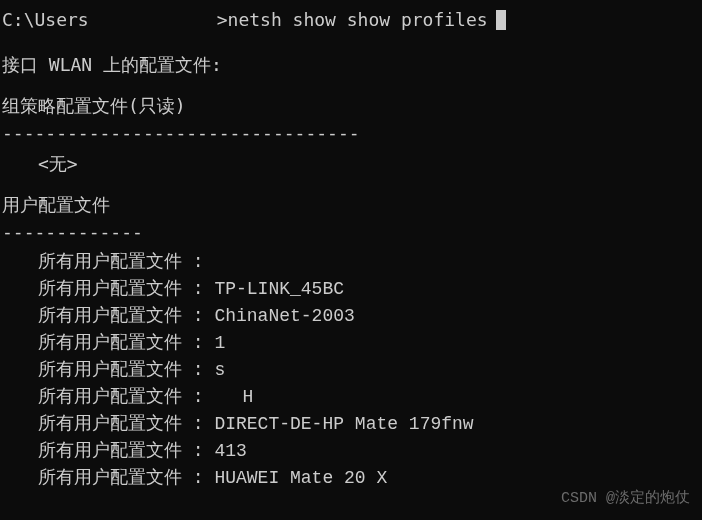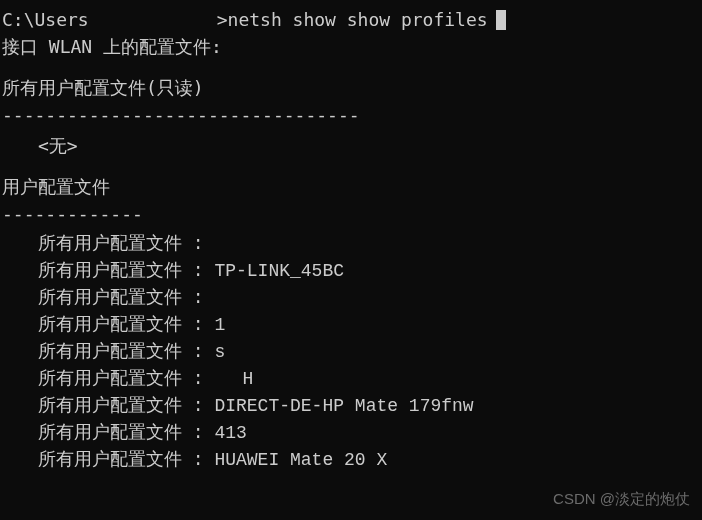--- a/index.html
+++ b/index.html
@@ -15,20 +15,21 @@
       line-height: 1.5;
       width: 702px;
       height: 520px;
       overflow: hidden;
       padding: 6px 0 0 2px;
       position: relative;
     }
     .prompt-line {
       display: flex;
       align-items: center;
+      margin-bottom: 18px;
     }
     .prompt-text {
       white-space: pre;
     }
     .redact {
       display: inline-block;
       background: #0c0c0c;
       height: 18px;
       vertical-align: middle;
     }
@@ -70,47 +71,47 @@
     }
     .profile-value {
       white-space: pre;
     }
     .watermark {
       position: absolute;
       right: 12px;
       bottom: 10px;
       color: #6b6b6b;
       font-size: 15px;
-      font-family: Liberation Sans, sans-serif;
+      font-family: Liberation Mono, monospace;
     }
   </style>
 </head>
 <body>
 
 <div class="prompt-line">
   <span class="prompt-text">C:\Users</span>
   <span class="redact redact-user"></span>
   <span class="prompt-text">&gt;</span>
   <span class="prompt-text">netsh show show profiles</span>
   <span class="cursor"></span>
 </div>
 
 <div class="section-title">接口 WLAN 上的配置文件:</div>
 
-<div class="sub-header">所有用户配置文件(只读)</div>
+<div class="sub-header">组策略配置文件(只读)</div>
 <div class="divider">---------------------------------</div>
 <div class="none-item">&lt;无&gt;</div>
 
 <div class="sub-header">用户配置文件</div>
 <div class="divider">-------------</div>
 
 <div id="profiles-container">
     <div class="profile-line"><span class="profile-label">所有用户配置文件 : </span><span class="redact" style="width: 102px;"></span></div>
     <div class="profile-line"><span class="profile-label">所有用户配置文件 : </span><span class="profile-value">TP-LINK_45BC</span></div>
-    <div class="profile-line"><span class="profile-label">所有用户配置文件 : </span></div>
+    <div class="profile-line"><span class="profile-label">所有用户配置文件 : </span><span class="profile-value">ChinaNet-2003</span></div>
     <div class="profile-line"><span class="profile-label">所有用户配置文件 : </span><span class="profile-value">1</span></div>
     <div class="profile-line"><span class="profile-label">所有用户配置文件 : </span><span class="profile-value">s</span><span class="redact" style="width: 70px;"></span></div>
     <div class="profile-line"><span class="profile-label">所有用户配置文件 : </span><span class="redact" style="width: 28px;"></span><span class="profile-value">H</span></div>
     <div class="profile-line"><span class="profile-label">所有用户配置文件 : </span><span class="profile-value">DIRECT-DE-HP Mate 179fnw</span></div>
     <div class="profile-line"><span class="profile-label">所有用户配置文件 : </span><span class="profile-value">413</span></div>
     <div class="profile-line"><span class="profile-label">所有用户配置文件 : </span><span class="profile-value">HUAWEI Mate 20 X</span></div>
   </div>
 
 <div class="watermark">CSDN @淡定的炮仗</div>
 

